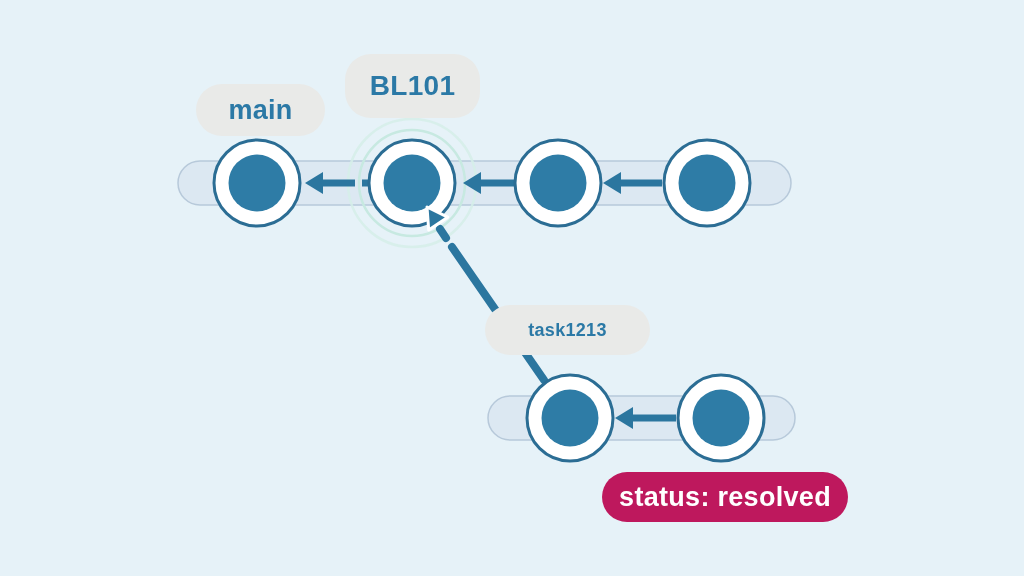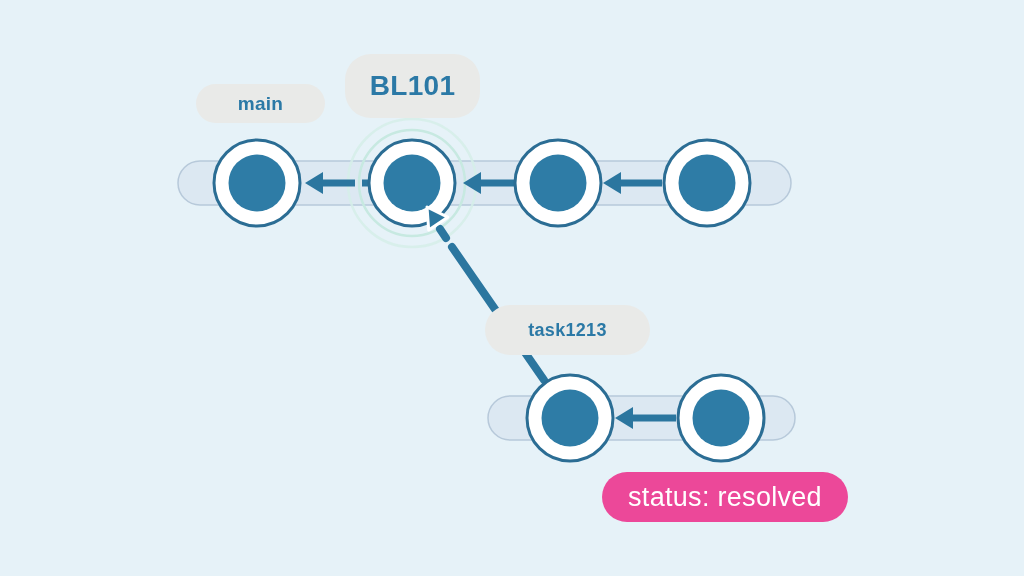--- a/index.html
+++ b/index.html
@@ -29,43 +29,43 @@
     background: #e9eae8;
     color: #2b79a6;
     font-weight: 700;
     border-radius: 26px;
     letter-spacing: 0.3px;
     white-space: nowrap;
     user-select: none;
   }
   .pill-main {
     left: 196px; top: 84px;
-    width: 129px; height: 39px;
-    font-size: 19px;
+    width: 129px; height: 52px;
+    font-size: 27px;
   }
   .pill-bl101 {
     left: 345px; top: 54px;
     width: 135px; height: 64px;
     font-size: 28px;
   }
   .pill-task {
     left: 485px; top: 305px;
     width: 165px; height: 50px;
     font-size: 18px;
   }
   .badge {
     position: absolute;
     left: 602px; top: 472px;
     width: 246px; height: 50px;
     display: flex;
     align-items: center;
     justify-content: center;
-    background: #ec4899;
+    background: #be185d;
     color: #ffffff;
-    font-weight: 400;
+    font-weight: 700;
     font-size: 27px;
     border-radius: 26px;
     letter-spacing: 0.3px;
     white-space: nowrap;
     user-select: none;
   }
 </style>
 </head>
 <body>
 

